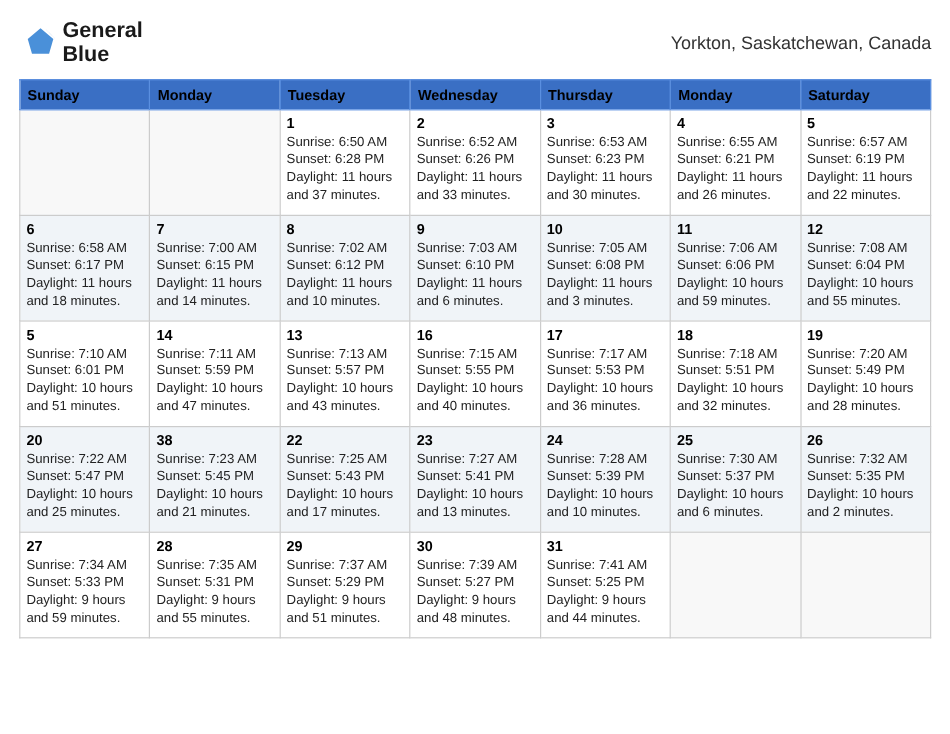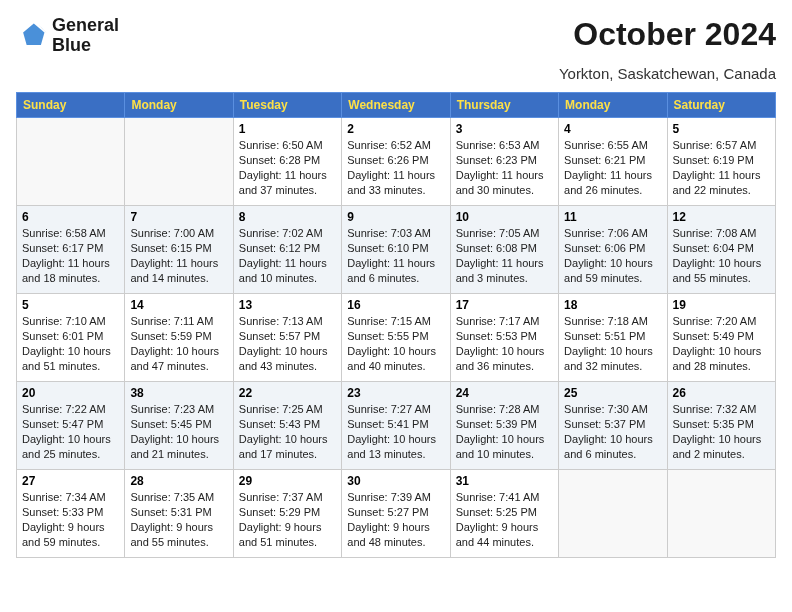--- a/index.html
+++ b/index.html
@@ -51,21 +51,21 @@
       color: #333;
       margin-top: 12px;
     }
     .calendar {
       width: 100%;
       border-collapse: collapse;
       font-size: 10.5px;
     }
     .calendar th {
       background: #3a6fc4;
-      color: #fde047;
+      color: #000000;
       text-align: left;
       padding: 5px 6px;
       font-size: 12px;
       font-weight: bold;
       border: 1px solid #5a8fe0;
     }
     .calendar td {
       border: 1px solid #ccc;
       vertical-align: top;
       padding: 4px 5px;
@@ -101,21 +101,20 @@
       <svg class="logo-icon" viewBox="0 0 36 36">
         <polygon points="20,4 32,14 28,28 12,28 8,14" fill="#4a90d9"></polygon>
         <polygon points="24,4 36,16 30,10" fill="#2a6ab0"></polygon>
       </svg>
       <div class="logo-text">
         <span>General</span>
         <span>Blue</span>
       </div>
     </div>
     <div class="title-block">
-      <div class="month-title">October 2024</div>
       <div class="subtitle">Yorkton, Saskatchewan, Canada</div>
     </div>
   </div>
 
   <table class="calendar">
     <thead>
       <tr>
         <th>Sunday</th>
         <th>Monday</th>
         <th>Tuesday</th>

